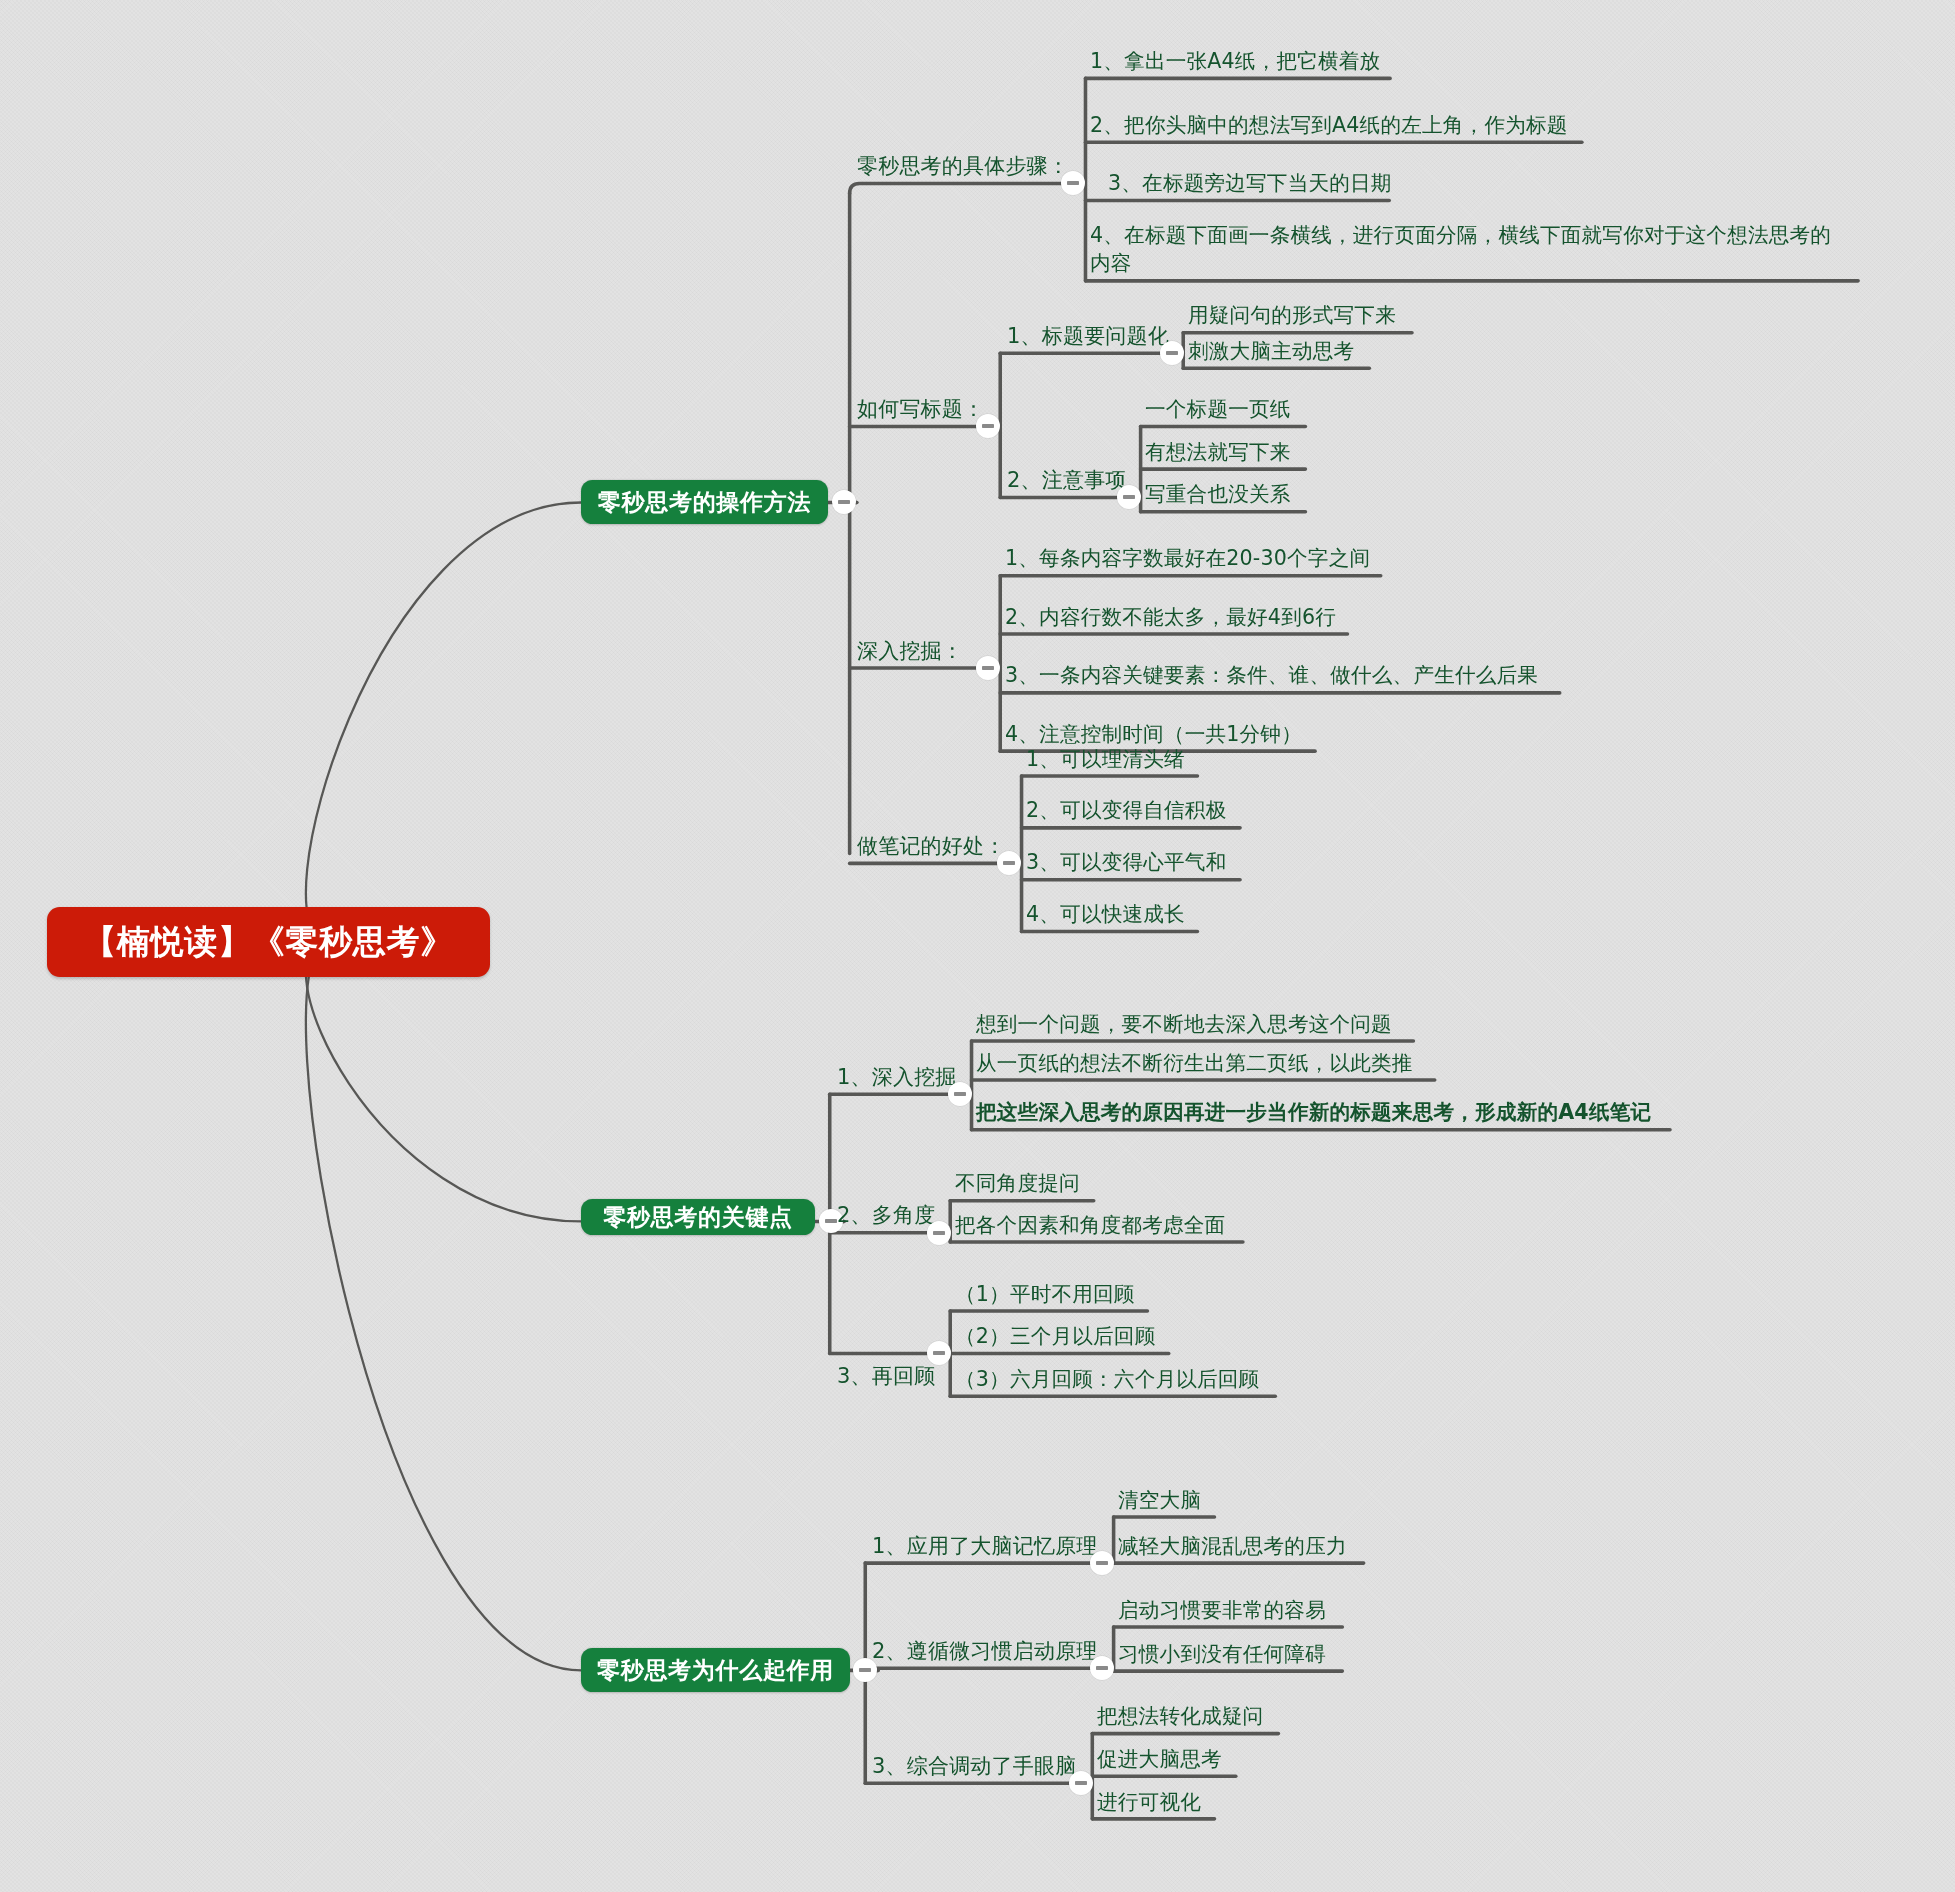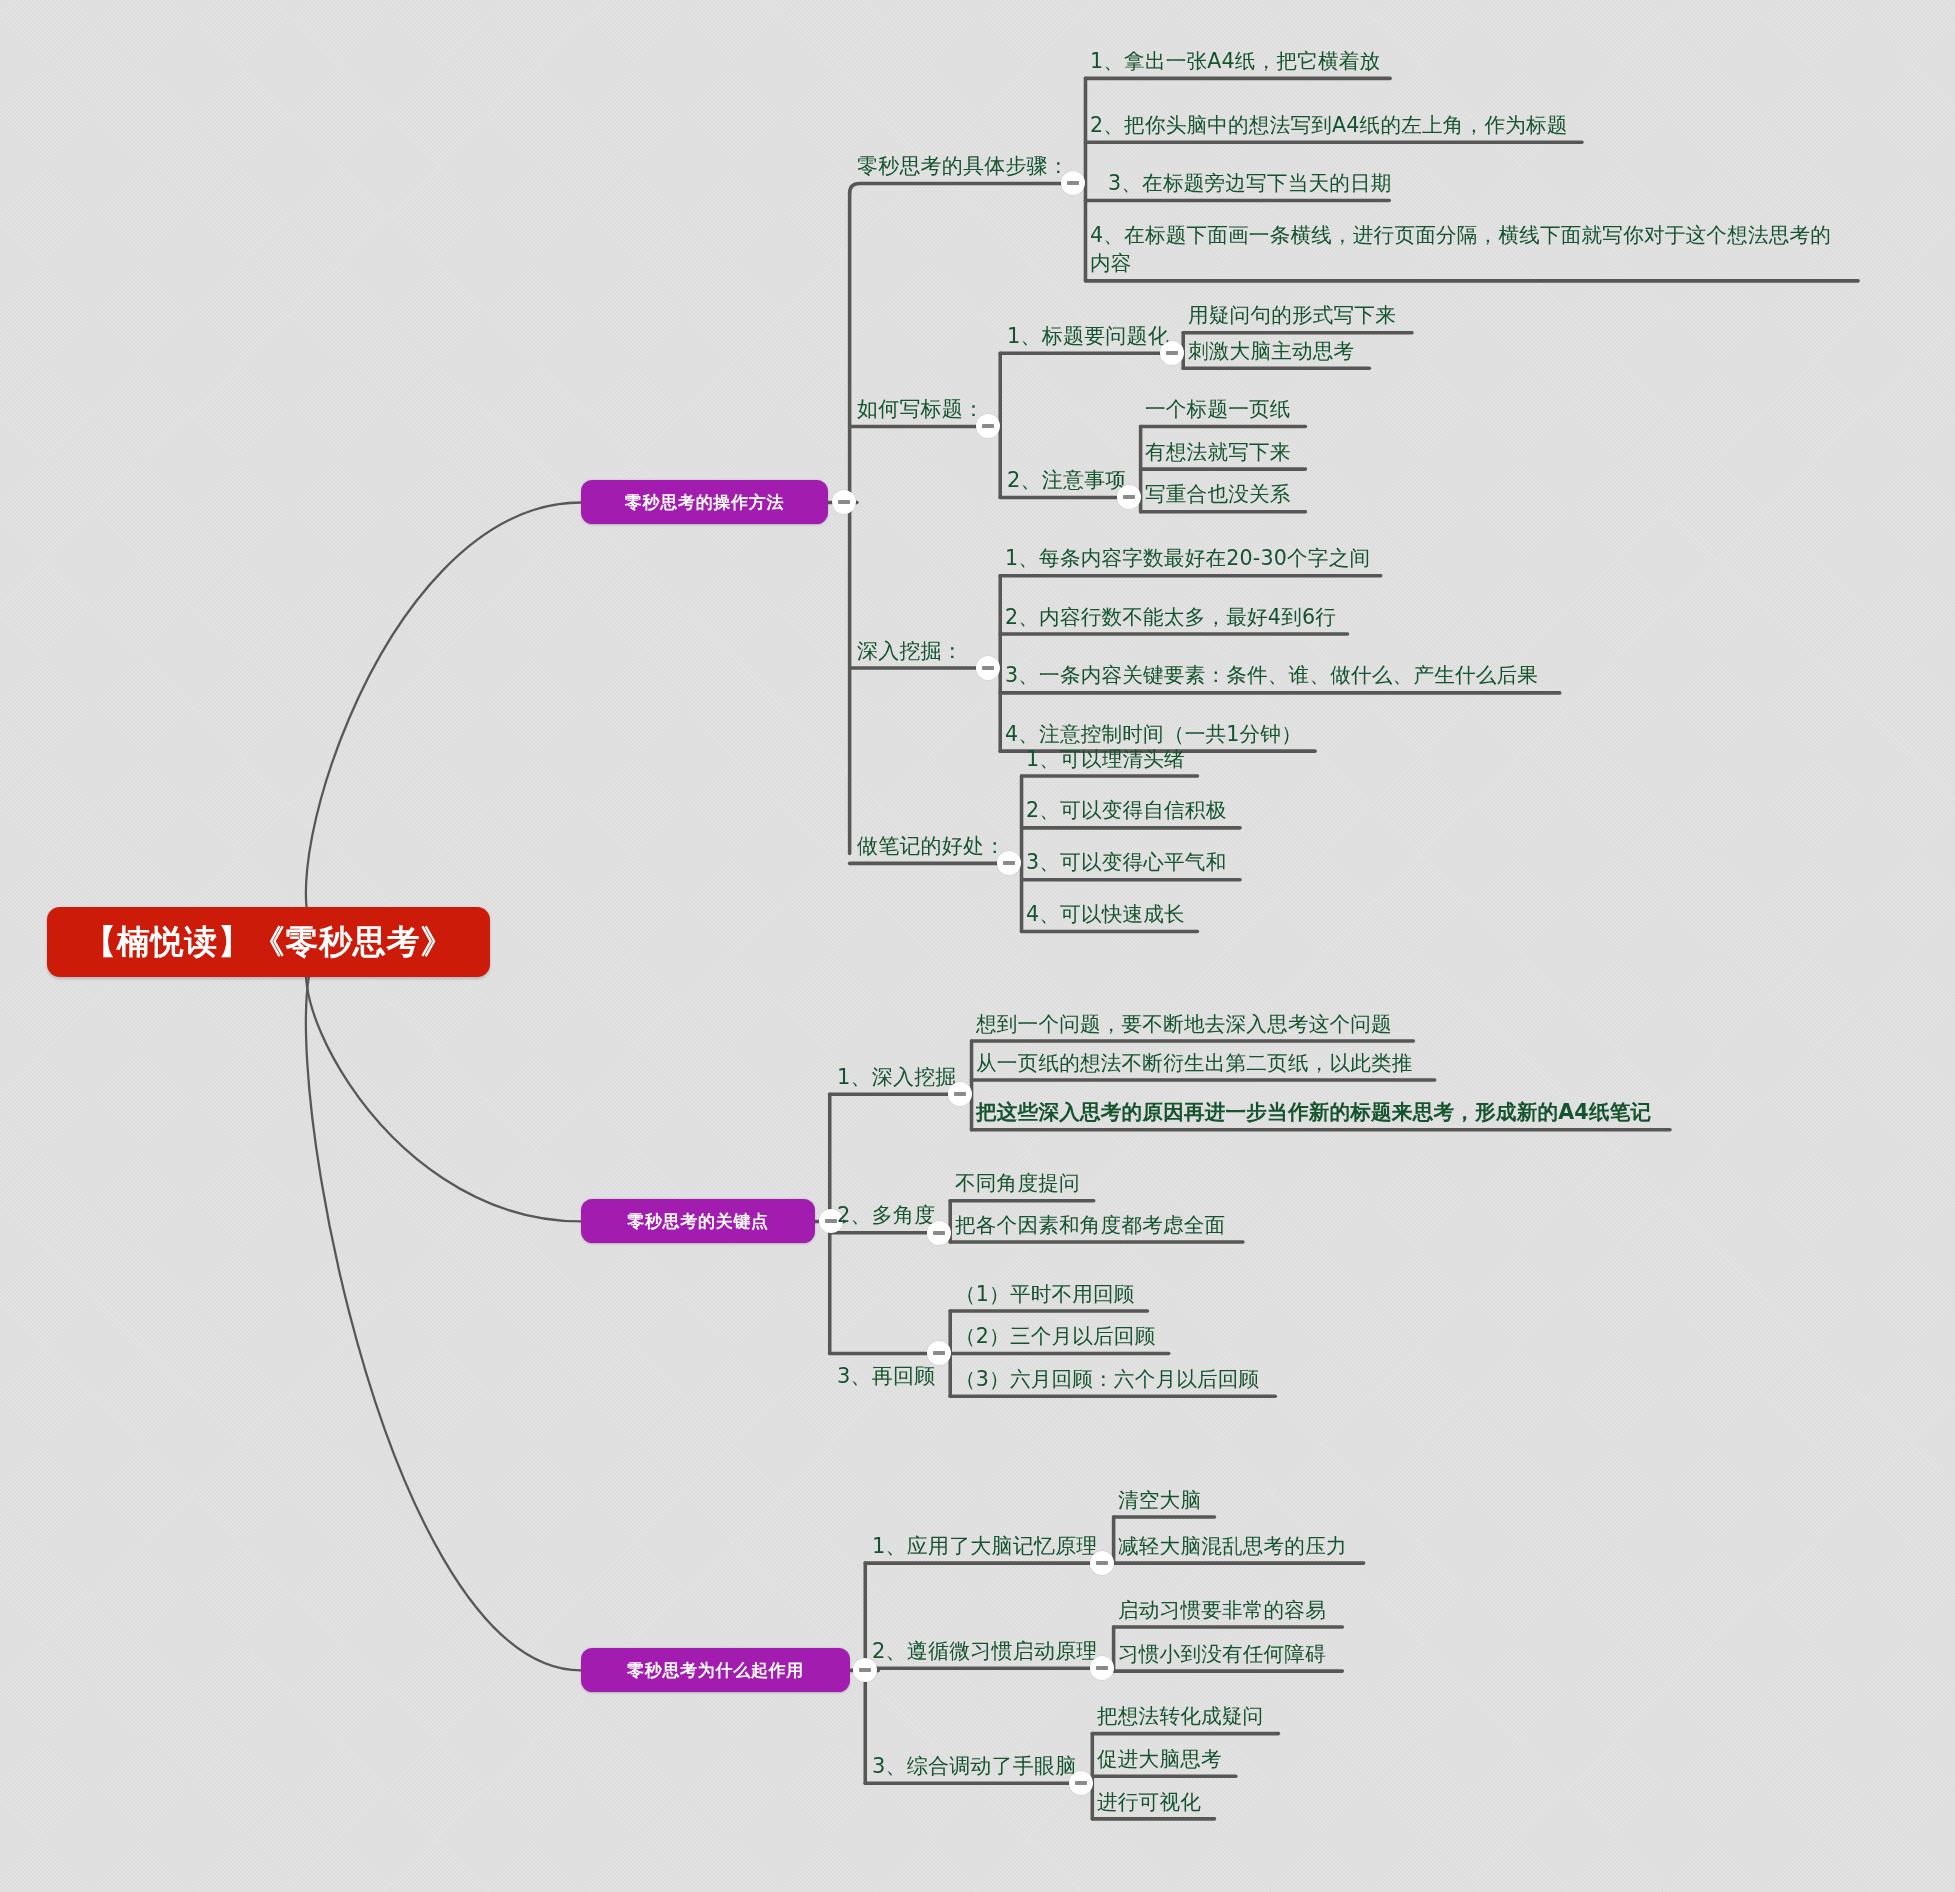--- a/index.html
+++ b/index.html
@@ -33,22 +33,22 @@
     letter-spacing:0.7px;
     box-sizing:border-box;
   }
   .box-node.root{
     background:#cc1b08;
     font-size:33px;
     border-radius:12.8px;
     box-shadow:0 1.4px 2.8px rgba(0,0,0,0.18);
   }
   .box-node.branch{
-    background:#a21caf;
-    font-size:17px;
+    background:#15803d;
+    font-size:23px;
     border-radius:11.4px;
     box-shadow:0 0.7px 2.1px rgba(0,0,0,0.2);
   }
   .toggle{
     position:absolute;
     width:24px;height:24px;
     border-radius:50%;
     background:#ffffff;
     box-shadow:0 0 0 0.7px rgba(0,0,0,0.06);
     display:flex;align-items:center;justify-content:center;
@@ -131,21 +131,21 @@
       <path d="M 1537.6 2560 L 1709.6 2560" fill="none" stroke="#575755" stroke-width="5" stroke-linecap="round" stroke-linejoin="round"></path>
       <path d="M 1537.6 2440 L 1537.6 2560" fill="none" stroke="#575755" stroke-width="5" stroke-linecap="round" stroke-linejoin="round"></path>
     </svg>
   <div id="overlay">
       <div class="box-node root" style="left: 47px; top: 907px; width: 443px; height: 70px;">
         <span>【楠悦读】《零秒思考》</span>
       </div>
       <div class="box-node branch" style="left: 581px; top: 480px; width: 247px; height: 44px;">
         <span>零秒思考的操作方法</span>
       </div>
-      <div class="box-node branch" style="left: 581px; top: 1199px; width: 234px; height: 44px;">
+      <div class="box-node branch" style="left: 581px; top: 1199px; width: 234px; height: 36px;">
         <span>零秒思考的关键点</span>
       </div>
       <div class="box-node branch" style="left: 581px; top: 1648px; width: 269px; height: 44px;">
         <span>零秒思考为什么起作用</span>
       </div>
       <div class="toggle" style="left: 832px; top: 490px;">
         <i></i>
       </div>
       <div class="toggle" style="left: 819px; top: 1209px;">
         <i></i>

